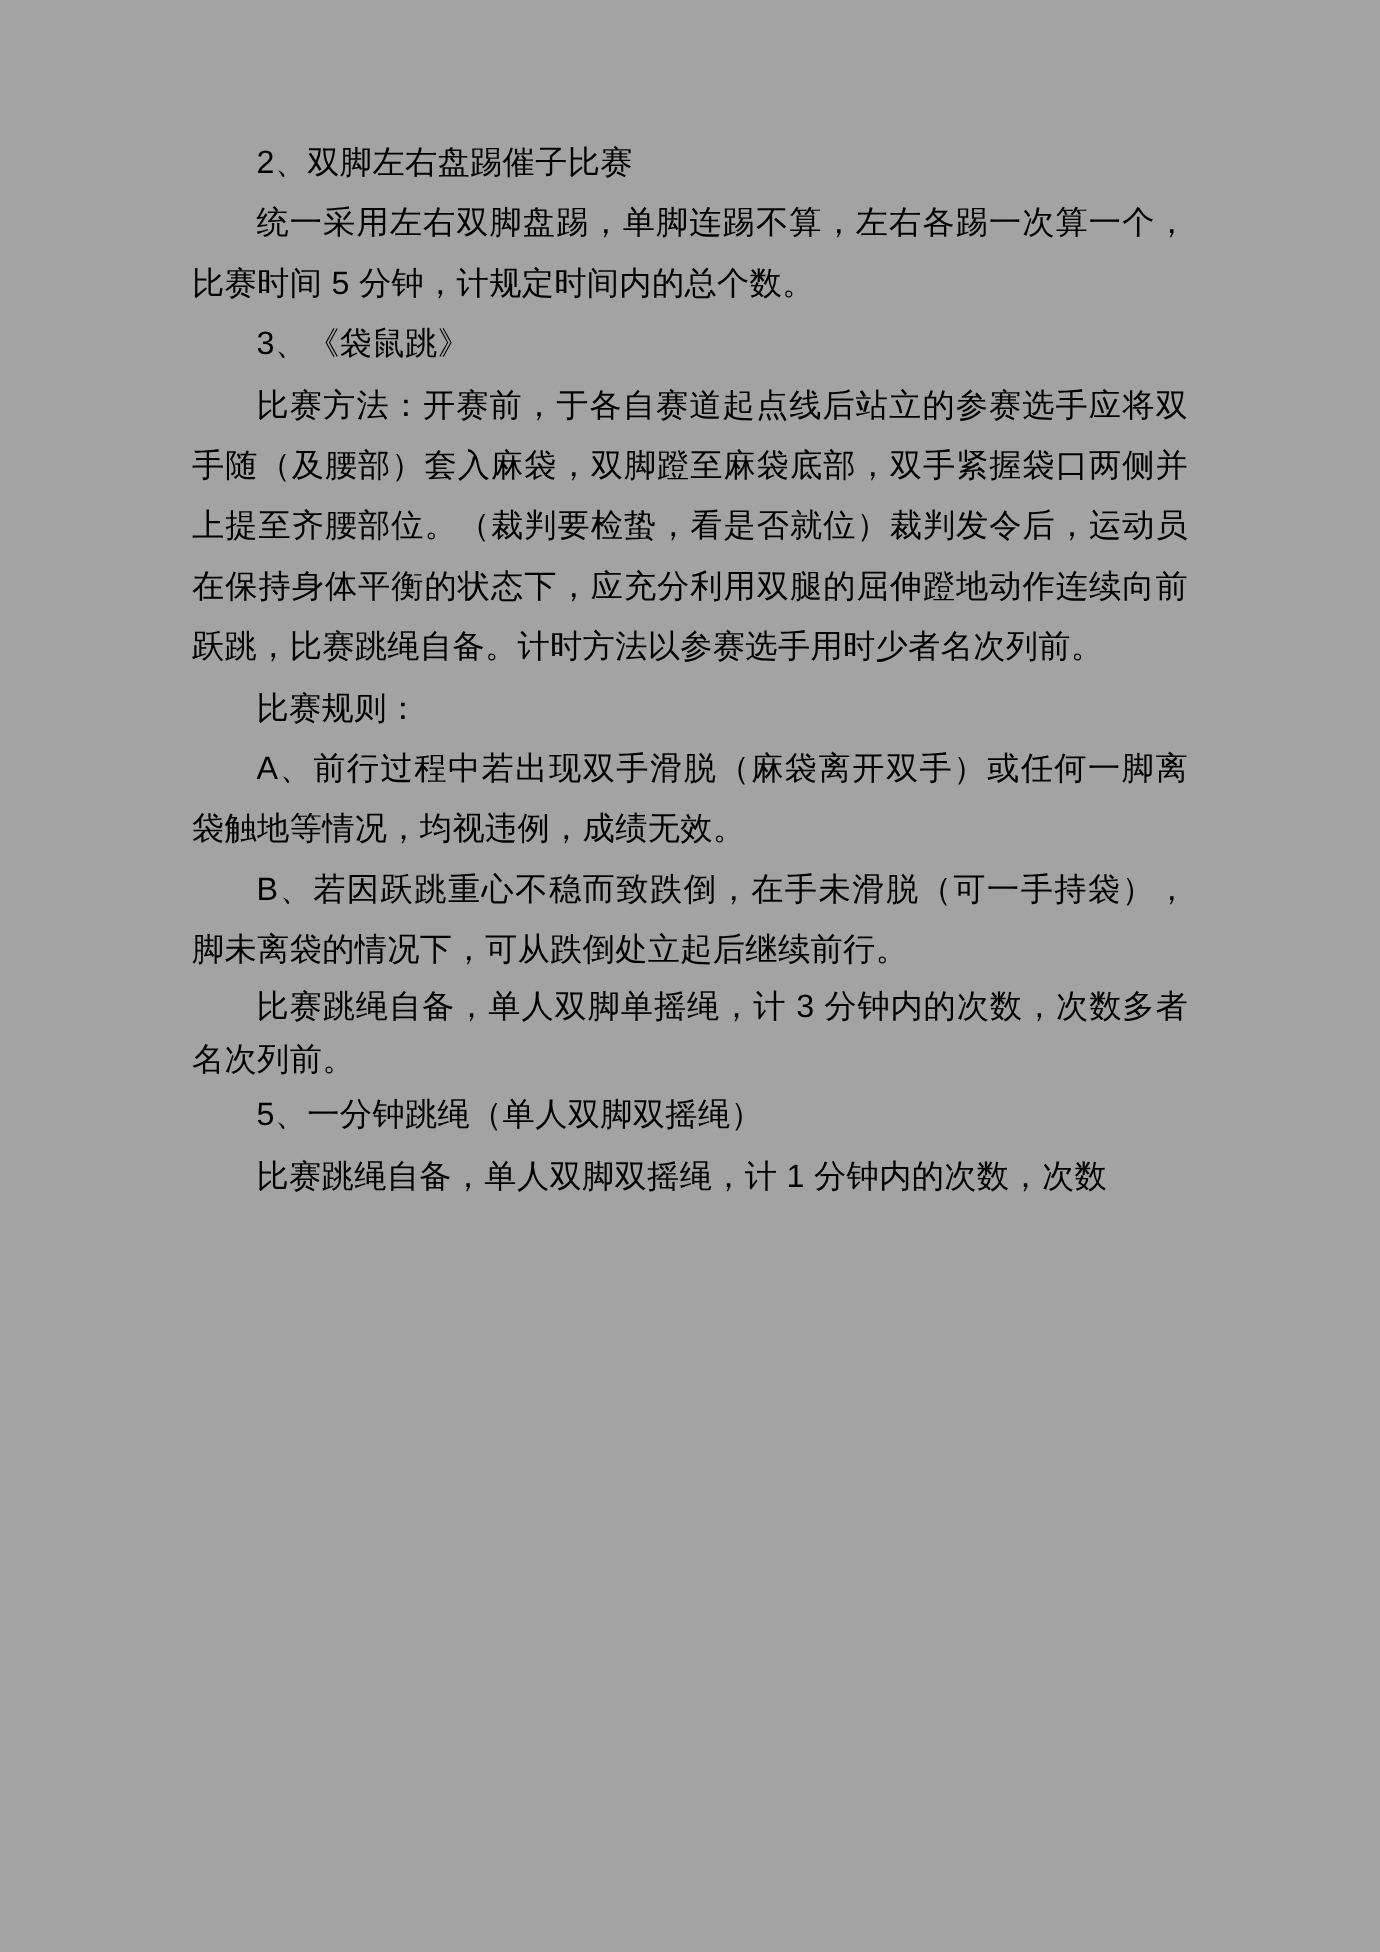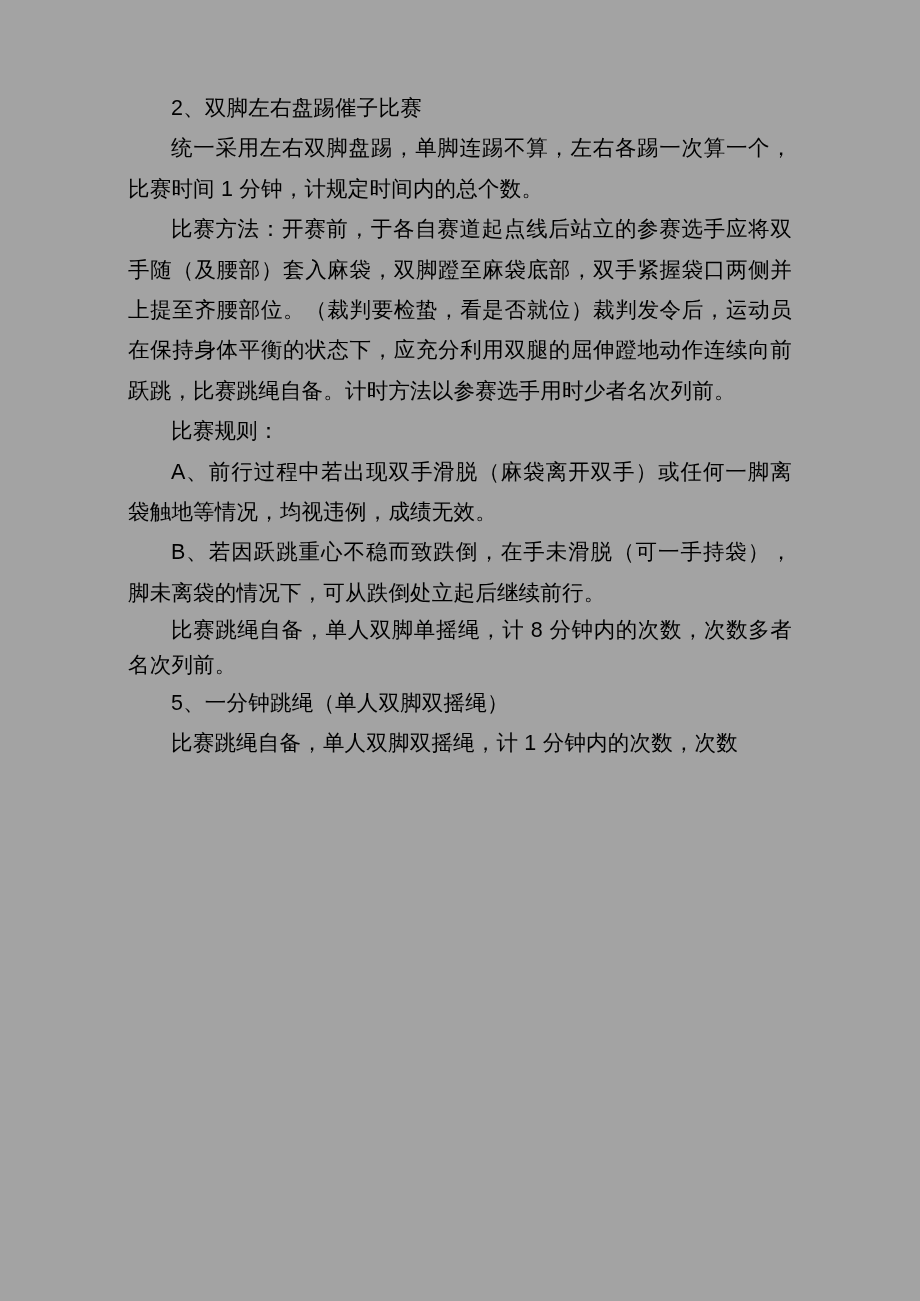--- a/index.html
+++ b/index.html
@@ -40,33 +40,34 @@
   }
 </style>
 </head>
 <body>
 
 <div class="page">
   <div class="doc-body">
 
     <p class="para">2、双脚左右盘踢催子比赛</p>
 
-    <p class="para">统一采用左右双脚盘踢，单脚连踢不算，左右各踢一次算一个，比赛时间 1 分钟，计规定时间内的总个数。</p>
+    <p class="para">统一采用左右双脚盘踢，单脚连踢不算，左右各踢一次算一个，比赛时间 5 分钟，计规定时间内的总个数。</p>
 
+    <p class="para">3、《袋鼠跳》</p>
 
     <p class="para">比赛方法：开赛前，于各自赛道起点线后站立的参赛选手应将双手随（及腰部）套入麻袋，双脚蹬至麻袋底部，双手紧握袋口两侧并上提至齐腰部位。（裁判要检蛰，看是否就位）裁判发令后，运动员在保持身体平衡的状态下，应充分利用双腿的屈伸蹬地动作连续向前跃跳，比赛跳绳自备。计时方法以参赛选手用时少者名次列前。</p>
 
     <p class="para">比赛规则：</p>
 
     <p class="para">A、前行过程中若出现双手滑脱（麻袋离开双手）或任何一脚离袋触地等情况，均视违例，成绩无效。</p>
 
     <p class="para">B、若因跃跳重心不稳而致跌倒，在手未滑脱（可一手持袋），脚未离袋的情况下，可从跌倒处立起后继续前行。</p>
 
 
 
-    <p class="para tight">比赛跳绳自备，单人双脚单摇绳，计 8 分钟内的次数，次数多者名次列前。</p>
+    <p class="para tight">比赛跳绳自备，单人双脚单摇绳，计 3 分钟内的次数，次数多者名次列前。</p>
 
     <p class="para">5、一分钟跳绳（单人双脚双摇绳）</p>
 
     <p class="para">比赛跳绳自备，单人双脚双摇绳，计 1 分钟内的次数，次数</p>
 
   </div>
 </div>
 
 </body></html>

